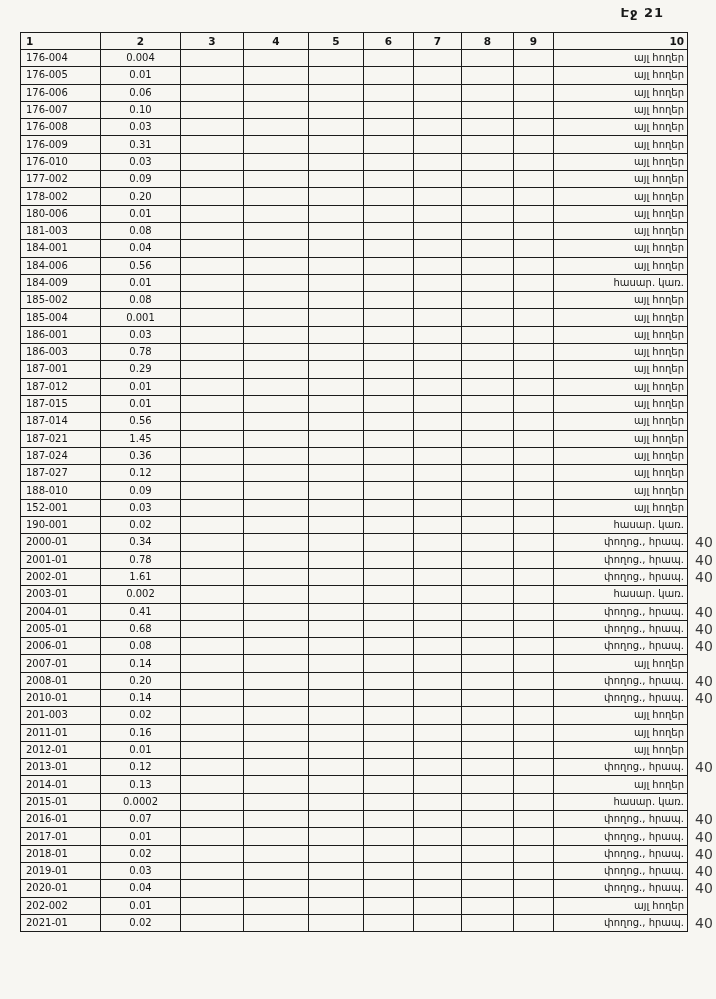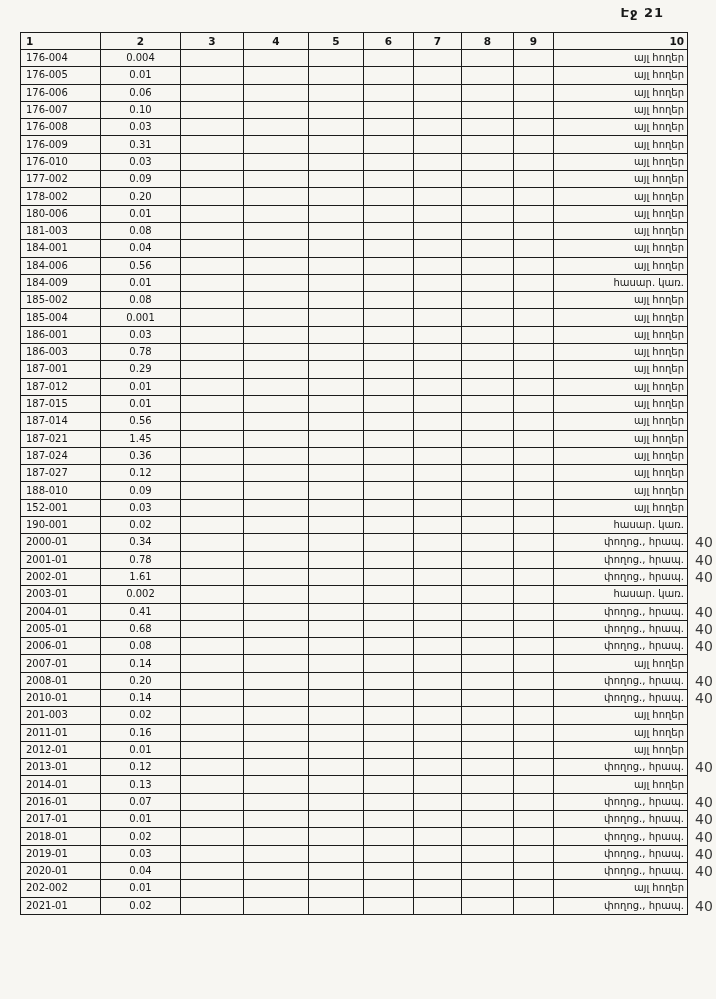--- a/index.html
+++ b/index.html
@@ -627,20 +627,33 @@
           <td></td>
           <td></td>
           <td></td>
           <td></td>
           <td></td>
           <td></td>
           <td>այլ հողեր</td>
           <td class="note"></td>
         </tr>
         <tr>
+          <td>2015-01</td>
+          <td>0.0002</td>
+          <td></td>
+          <td></td>
+          <td></td>
+          <td></td>
+          <td></td>
+          <td></td>
+          <td></td>
+          <td>հասար. կառ.</td>
+          <td class="note"></td>
+        </tr>
+        <tr>
           <td>2016-01</td>
           <td>0.07</td>
           <td></td>
           <td></td>
           <td></td>
           <td></td>
           <td></td>
           <td></td>
           <td></td>
           <td>փողոց., հրապ.</td>

